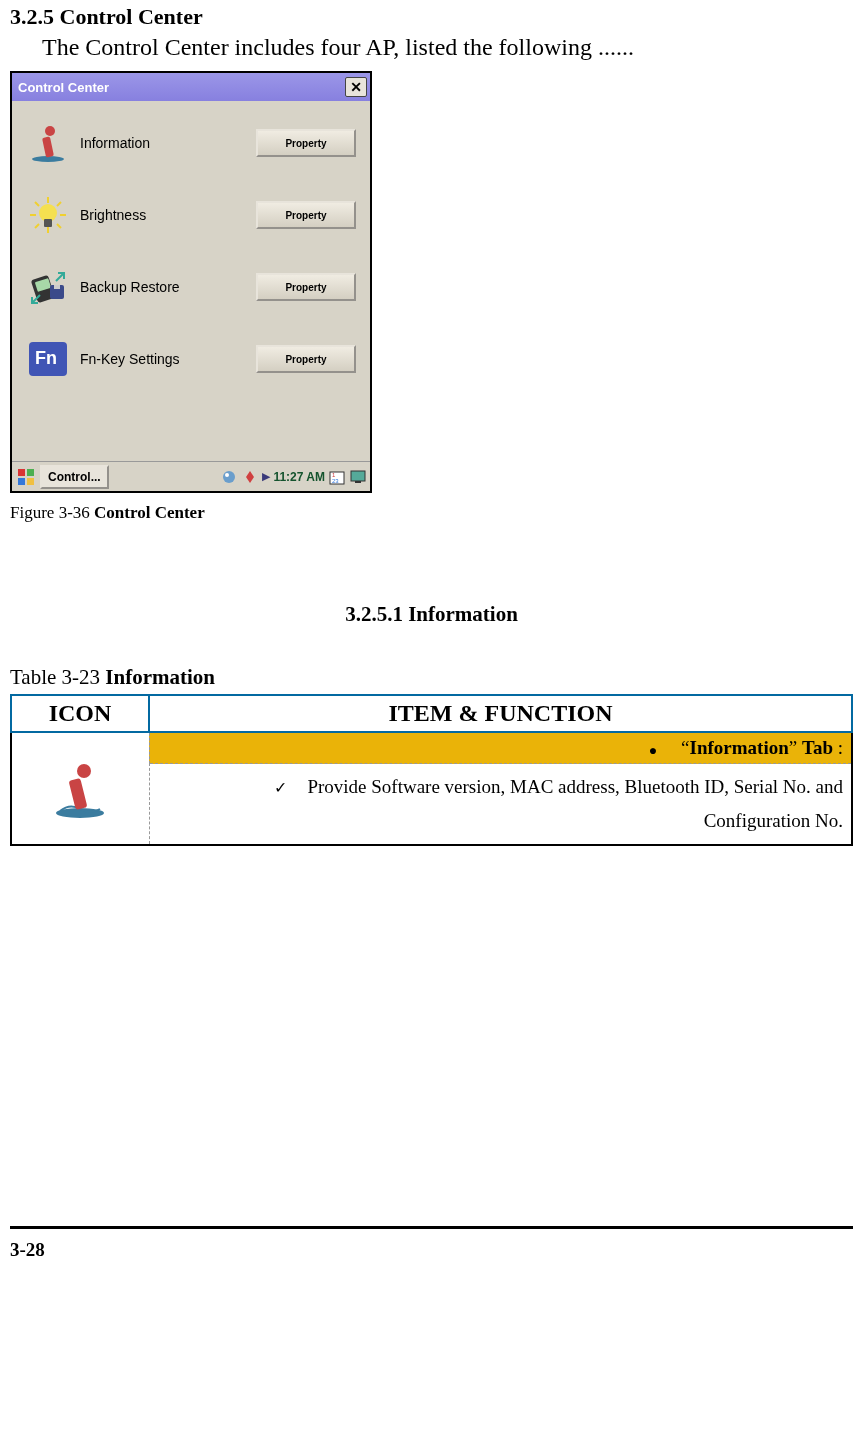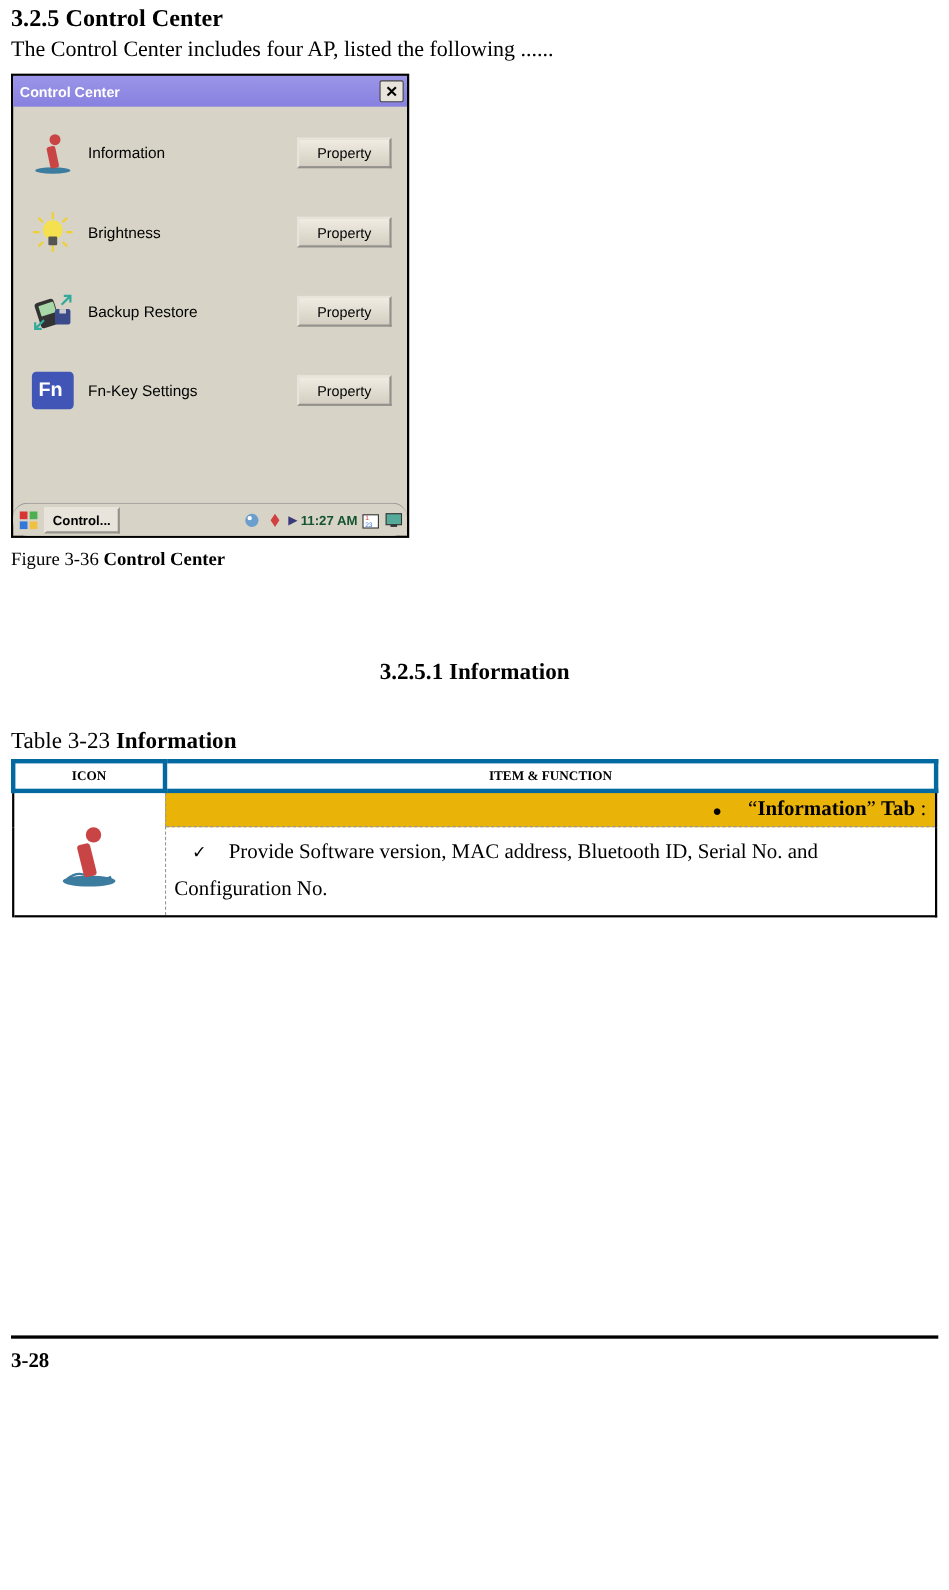--- a/index.html
+++ b/index.html
@@ -13,22 +13,23 @@
       width: 863px;
       padding: 4px 10px 20px 10px;
       color: #000;
     }
     .section-heading {
       font-size: 22px;
       font-weight: bold;
       margin-bottom: 4px;
     }
     .intro-text {
-      font-size: 20px;
+      font-size: 24px;
       margin-bottom: 10px;
+      margin-left: 32px;
     }
     
     
     .cc-window {
       width: 362px;
       border: 2px solid #000;
       background: #d7d3c7;
       margin-bottom: 10px;
     }
     .cc-titlebar {
@@ -74,45 +75,44 @@
       justify-content: center;
       font-size: 30px;
       margin-right: 10px;
     }
     .cc-label {
       font-family: Tahoma, sans-serif;
       font-size: 14px;
       flex: 1;
     }
     .cc-property {
-      width: 86px;
+      width: 100px;
       height: 28px;
       background: linear-gradient(to bottom, #f0ece2, #d4cfc2);
       border: 2px outset #e8e4db;
       font-family: Tahoma, sans-serif;
-      font-size: 13px;
-      font-weight: normal;
+      font-size: 10px;
+      font-weight: bold;
       display: flex;
       align-items: center;
       justify-content: center;
     }
     .cc-spacer {
       height: 46px;
     }
     
     
     .cc-taskbar {
       background: #d7d3c7;
       border-top: 1px solid #999;
       height: 30px;
       display: flex;
       align-items: center;
       padding: 0 3px;
       gap: 3px;
-      border-radius: 13px;
     }
     .tb-start {
       width: 22px;
       height: 22px;
       display: flex;
       align-items: center;
       justify-content: center;
     }
     .tb-task {
       background: #e8e4db;
@@ -170,23 +170,23 @@
       font-weight: bold;
     }
     
     
     .info-table {
       border-collapse: collapse;
       width: 100%;
       border: 2px solid #000;
     }
     .info-table th {
-      border: 4px solid #0369a1;
+      border: 2px solid #0369a1;
       text-align: center;
-      font-size: 12px;
+      font-size: 24px;
       font-weight: bold;
       padding: 4px;
     }
     .info-table th.icon-col {
       width: 138px;
     }
     .icon-cell {
       border: 1px dashed #999;
       border-left: 2px solid #000;
       text-align: center;
@@ -210,20 +210,21 @@
       font-size: 19px;
       text-align: right;
     }
     .desc-cell {
       border: 1px dashed #999;
       border-right: 2px solid #000;
       border-bottom: 2px solid #000;
       padding: 6px 8px;
       font-size: 19px;
       line-height: 1.8;
+      text-align: right;
     }
     .bullet {
       font-family: Arial, sans-serif;
       font-size: 14px;
       padding: 0 24px 0 20px;
       vertical-align: middle;
     }
     .check {
       font-family: Arial, sans-serif;
       font-size: 16px;

